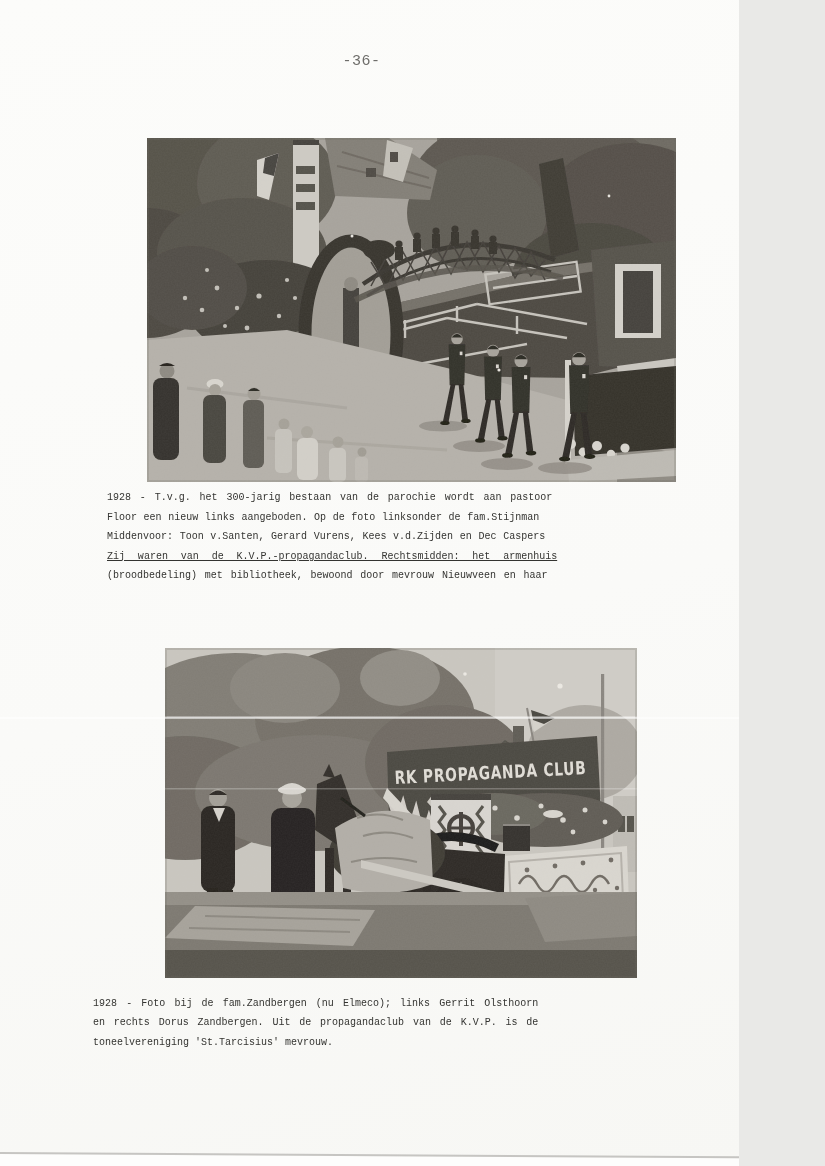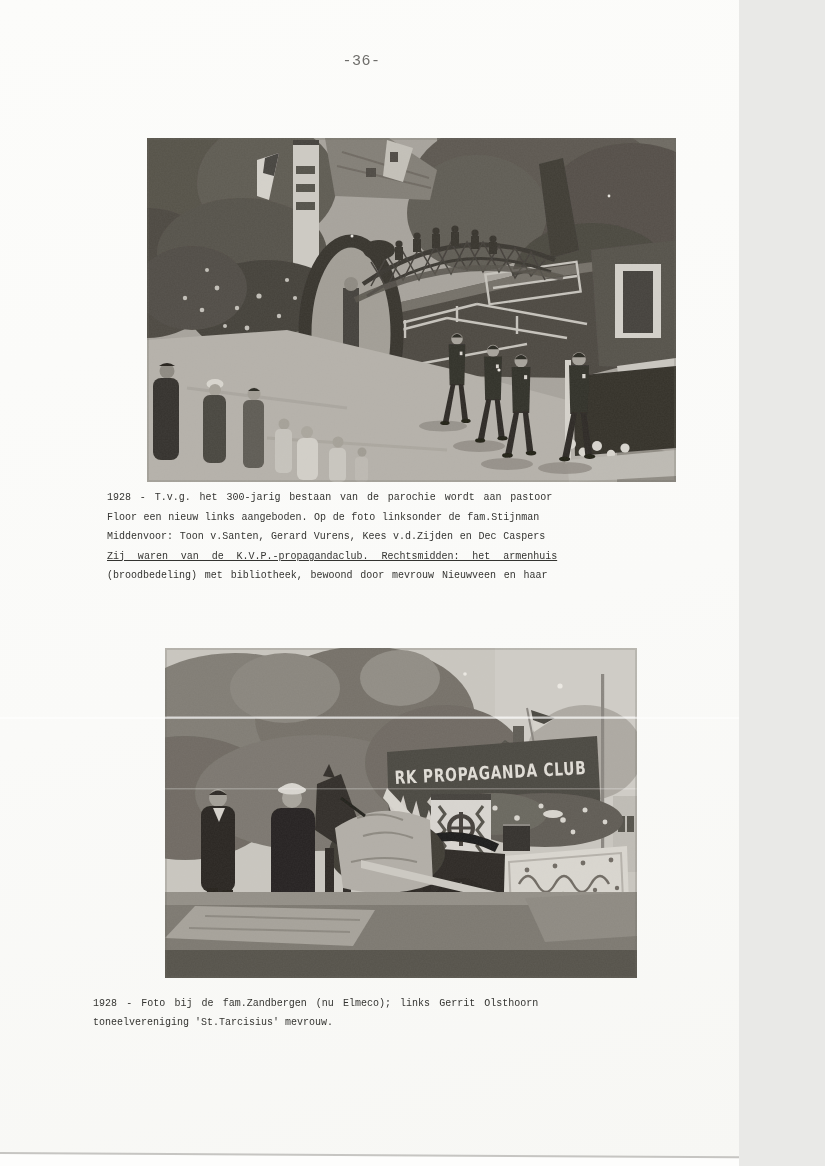--- a/index.html
+++ b/index.html
@@ -425,20 +425,21 @@
         </g>
       </g>
 
       <rect x="1" y="1" width="470" height="328" fill="none" stroke="#6b6760" stroke-width="2" opacity="0.22"></rect>
       <rect width="472" height="330" filter="url(#g2)" opacity="0.13"></rect>
     </svg>
   </figure>
 
   <div class="caption caption2">
     <div class="cap-line" style="word-spacing: 3.12969px;">1928 - Foto bij de fam.Zandbergen (nu Elmeco); links Gerrit Olsthoorn</div>
+    <div class="cap-line" style="word-spacing: 2.84517px;">en rechts Dorus Zandbergen. Uit de propagandaclub van de K.V.P. is de</div>
     <div class="cap-line">toneelvereniging 'St.Tarcisius' mevrouw.</div>
   </div>
 
   <div class="scan-streak"></div>
   <div class="below-strip"></div>
   <div class="edge-bottom"></div>
   <div class="edge-right"></div>
 
 </div>
 

